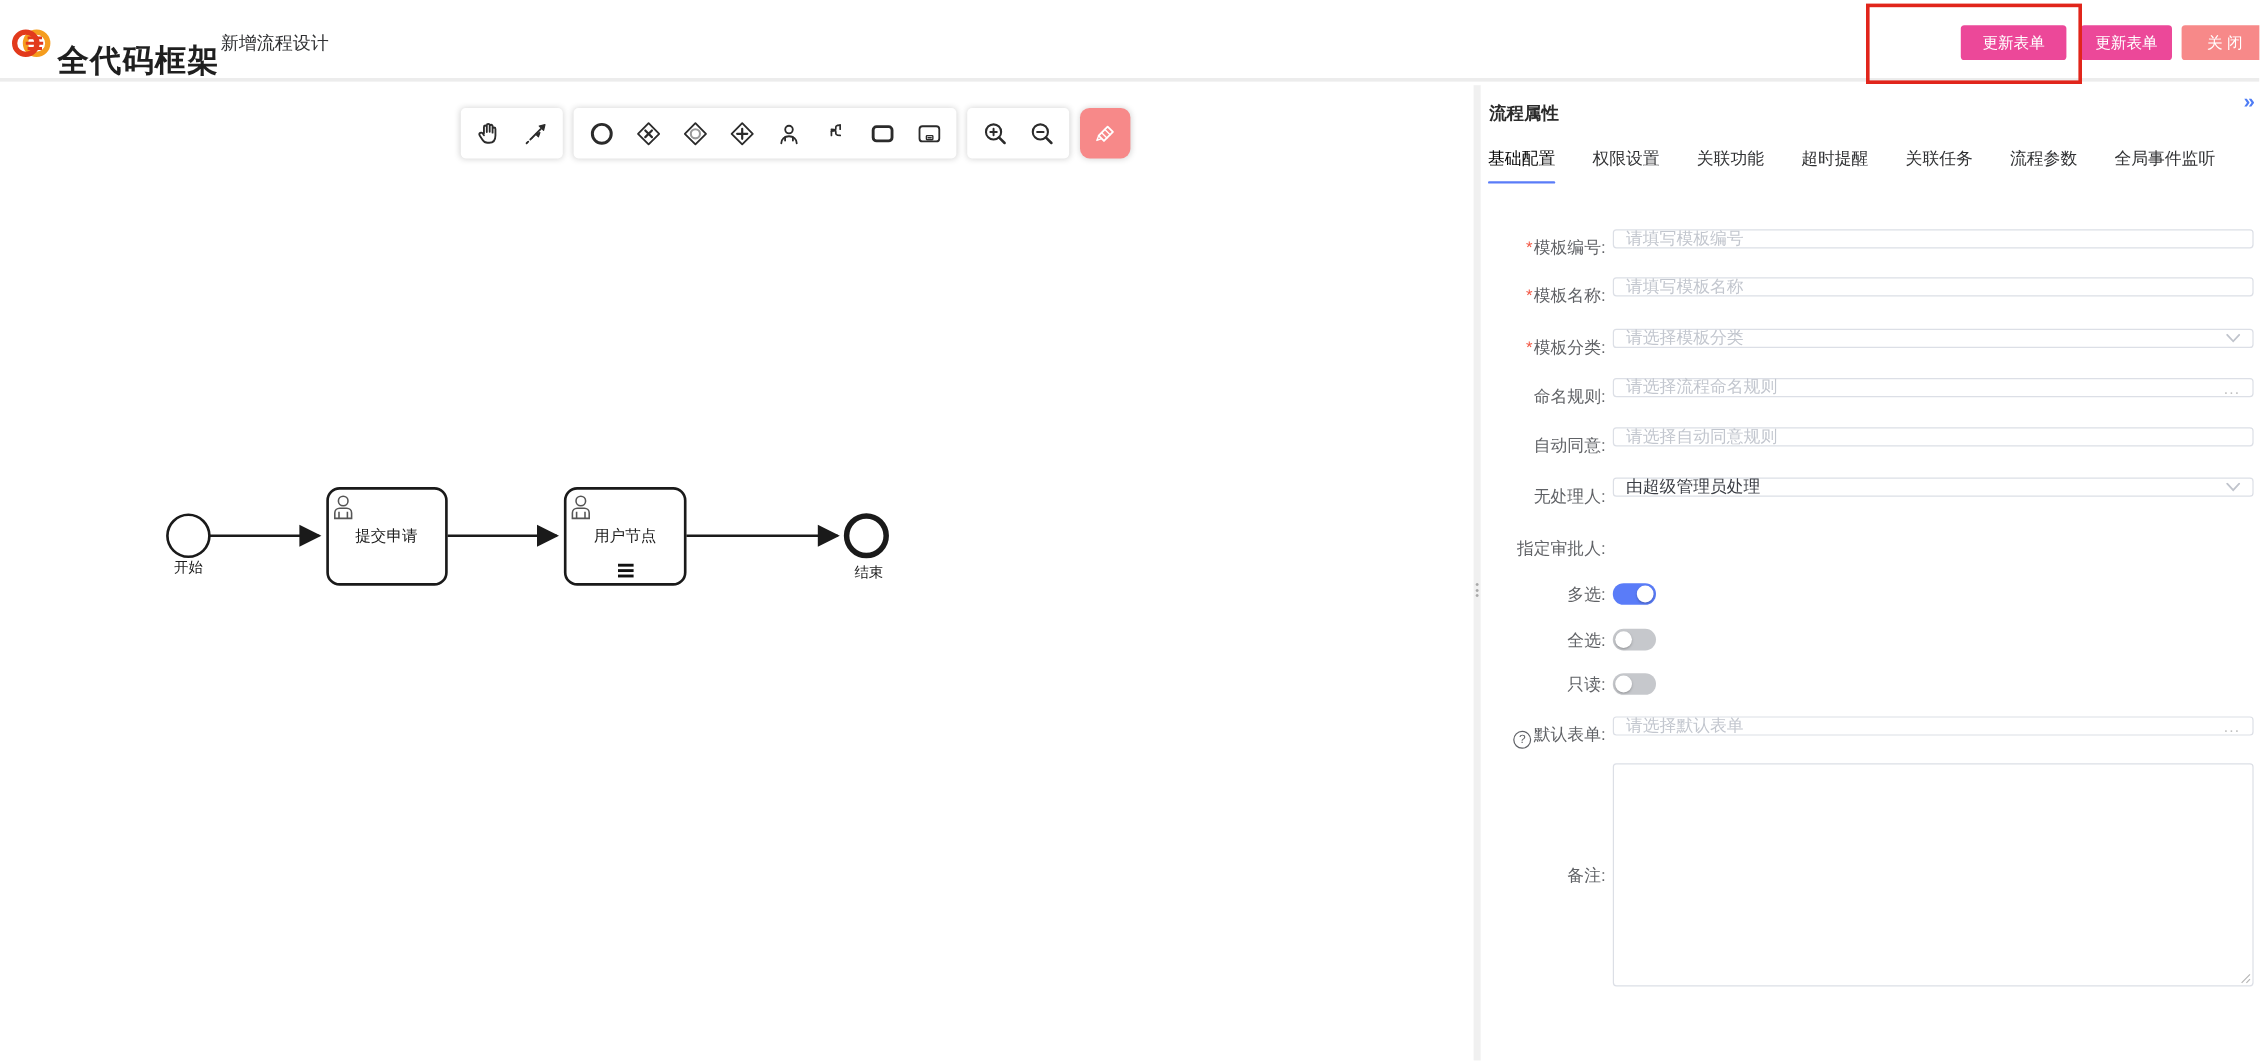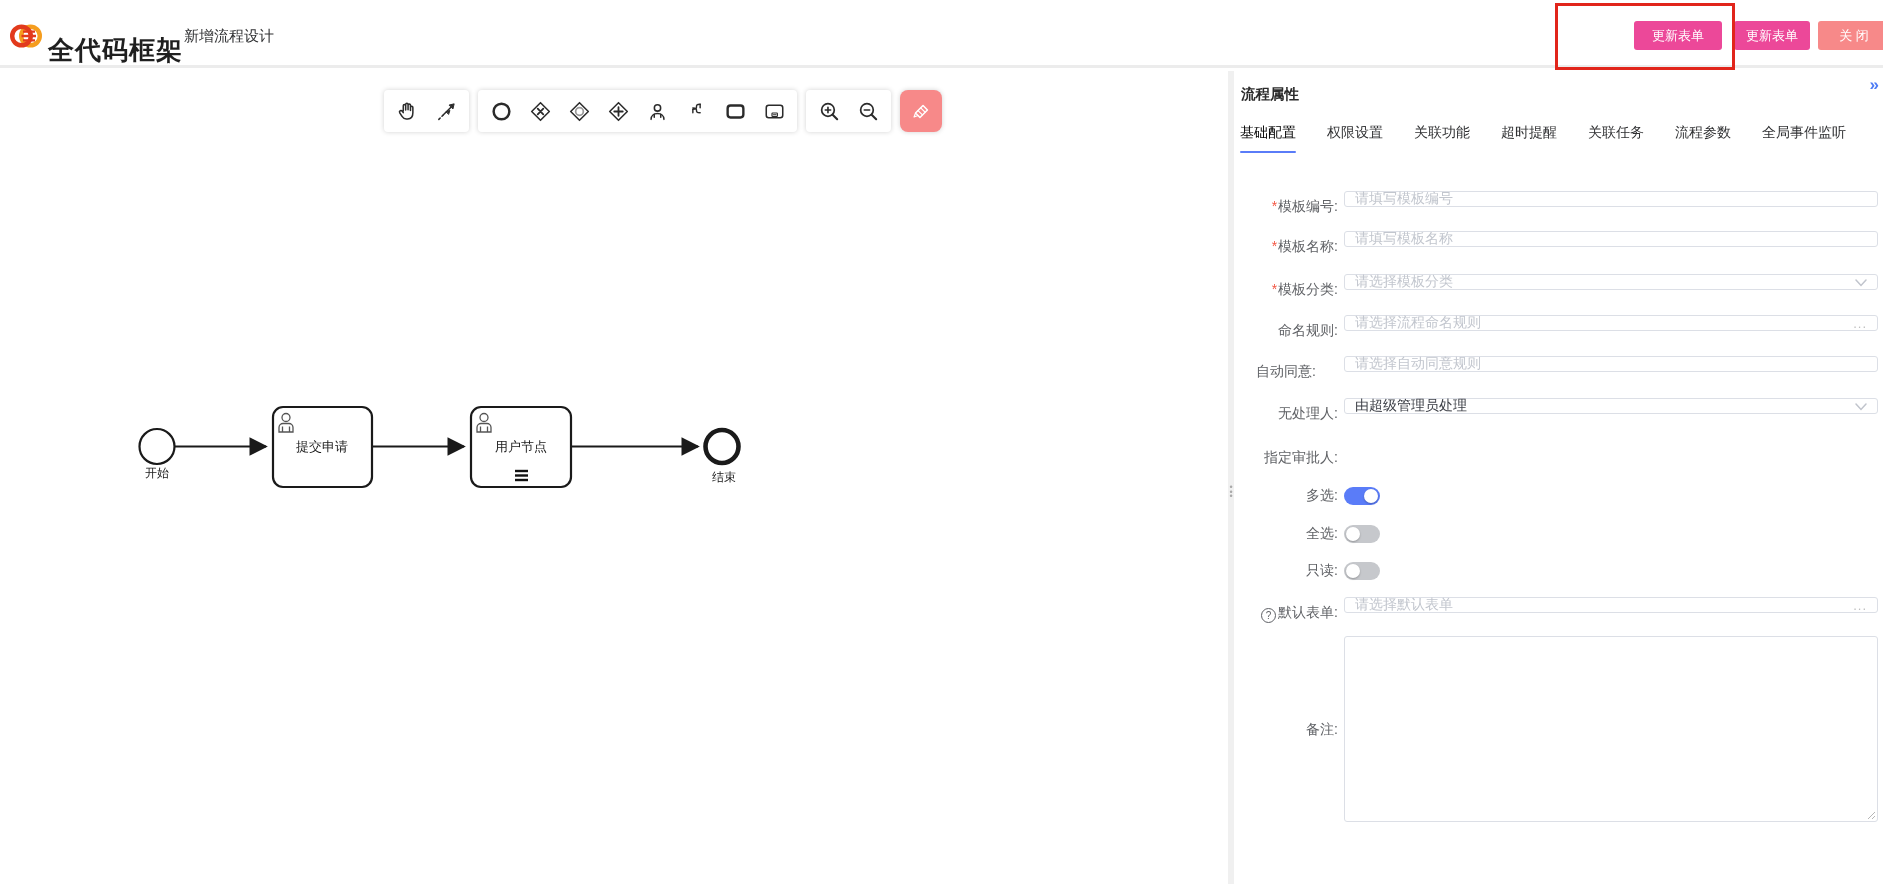--- a/index.html
+++ b/index.html
@@ -271,21 +271,21 @@
           <div class="flabel" style="line-height: 30px;">命名规则:</div>
           <div class="fctrl">
             <div class="inputbox">
               <span class="ph">请选择流程命名规则</span>
               <span class="grow"></span>
               <span class="dots">...</span>
             </div>
           </div>
         </div>
         <div class="frow" style="top: 285px; height: 30px;">
-          <div class="flabel" style="line-height: 30px; text-align: center;">自动同意:</div>
+          <div class="flabel" style="line-height: 30px;">自动同意:</div>
           <div class="fctrl">
             <div class="inputbox">
               <span class="ph">请选择自动同意规则</span>
               <span class="grow"></span>
             </div>
           </div>
         </div>
         <div class="frow" style="top: 327px; height: 30px;">
           <div class="flabel" style="line-height: 30px;">无处理人:</div>
           <div class="fctrl">

